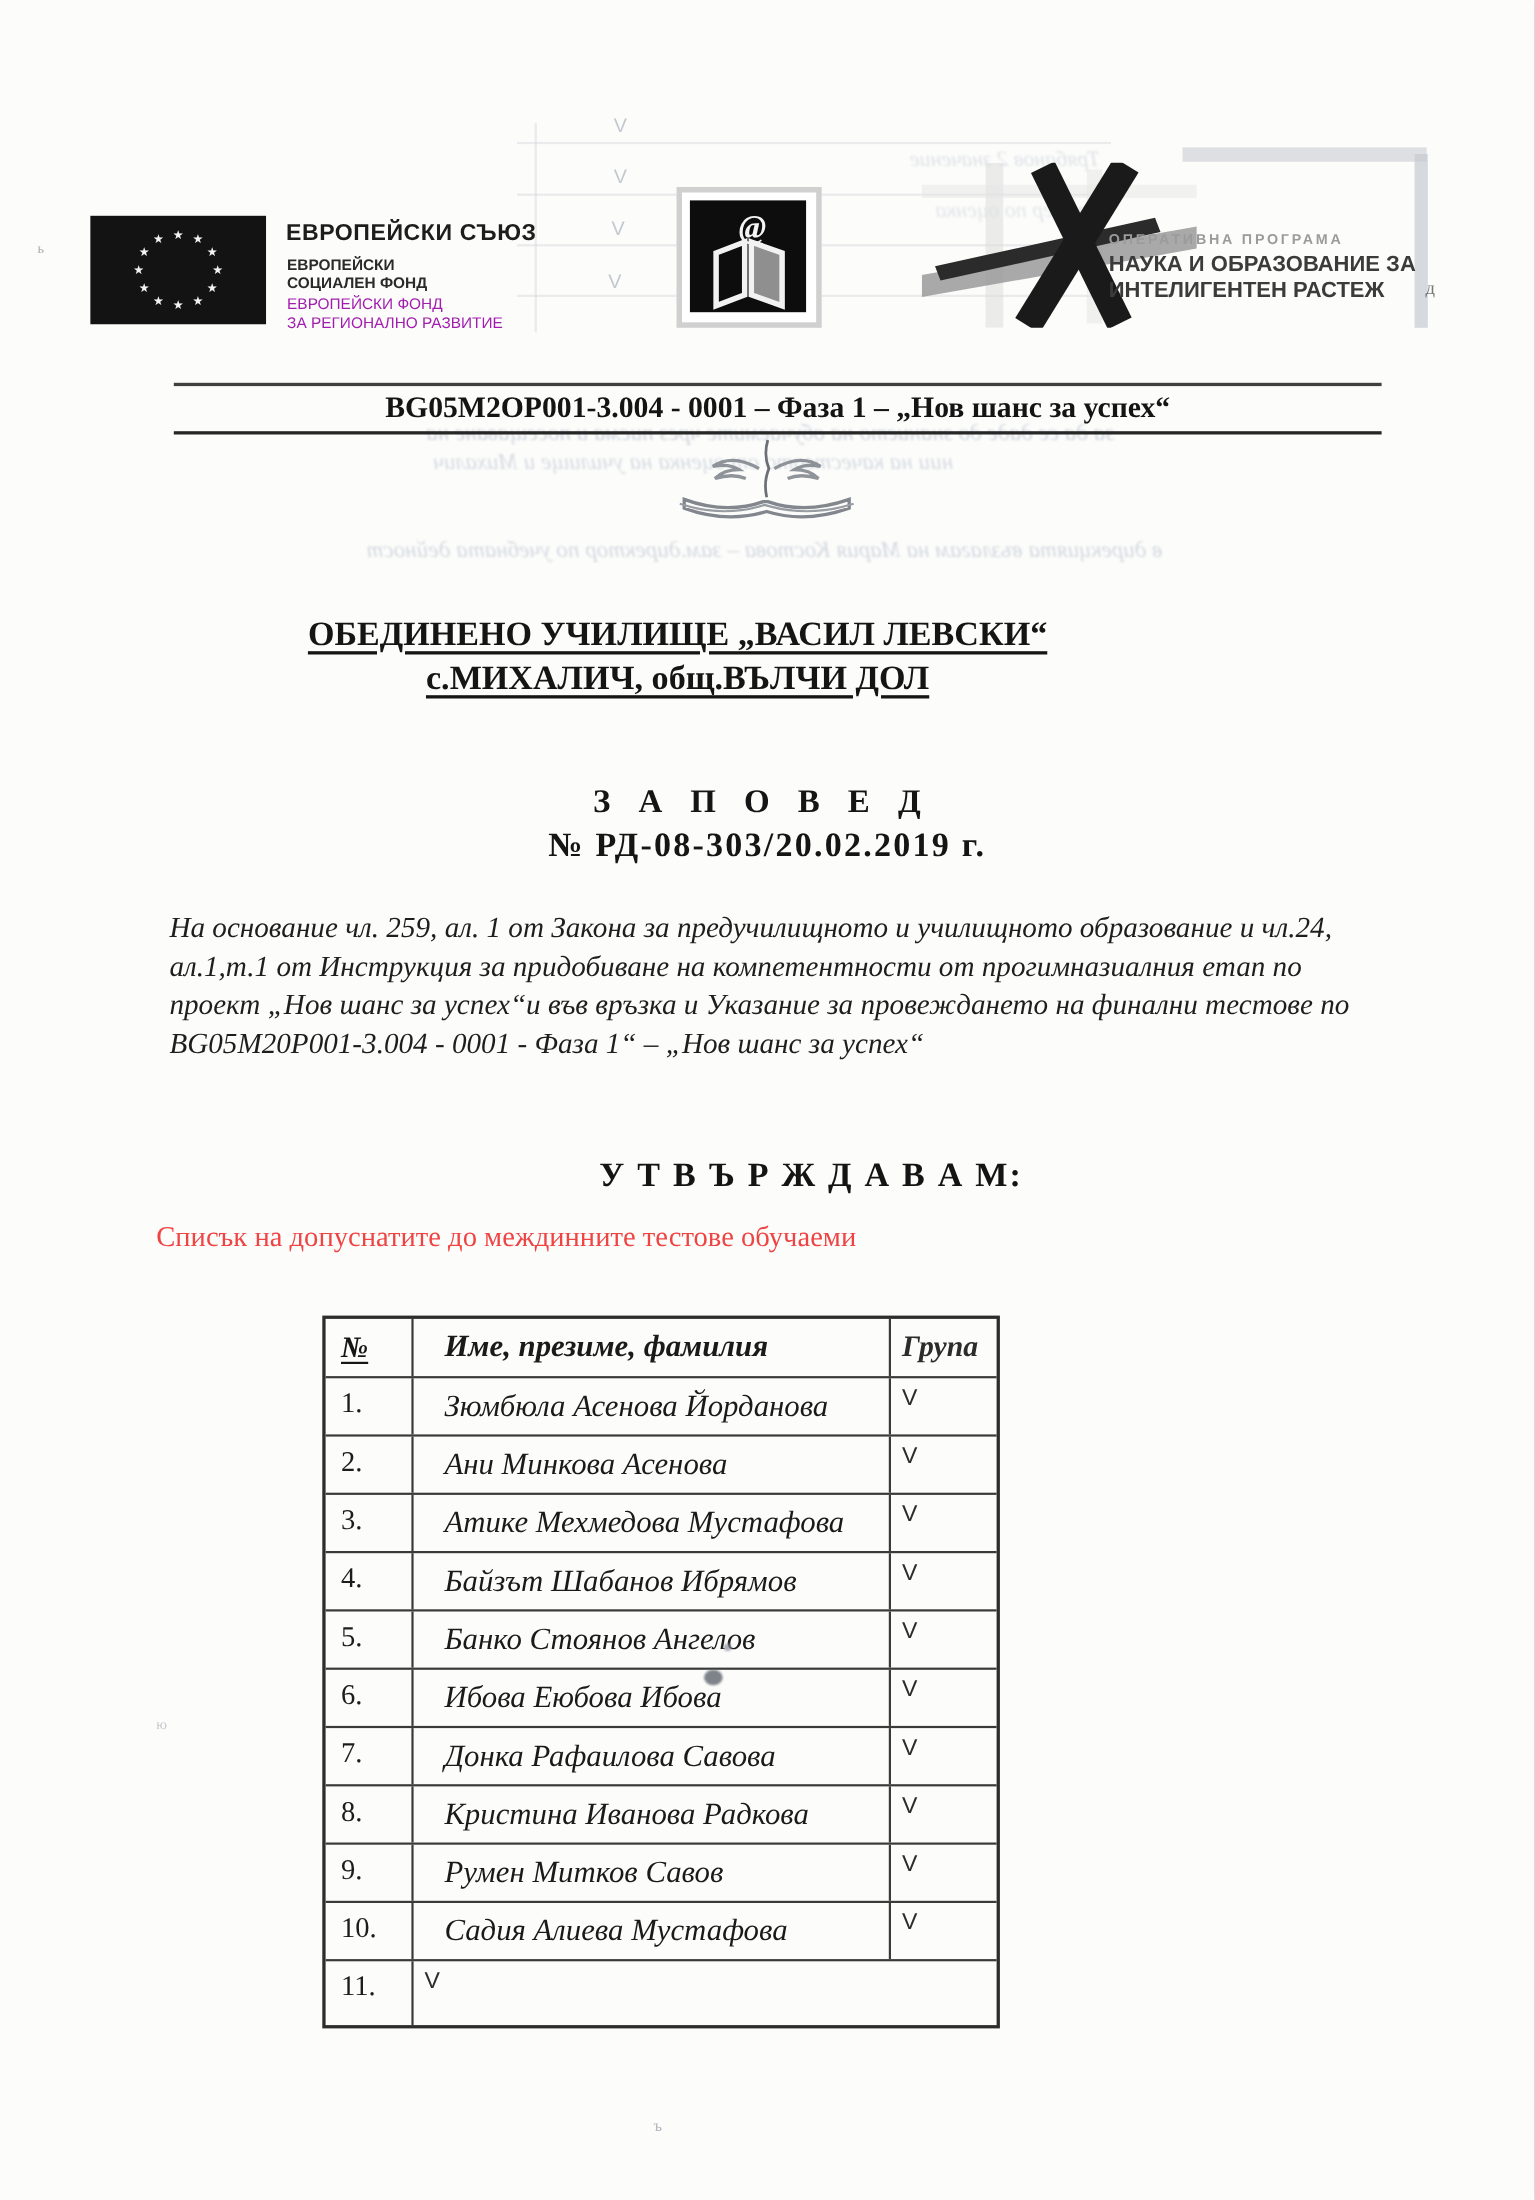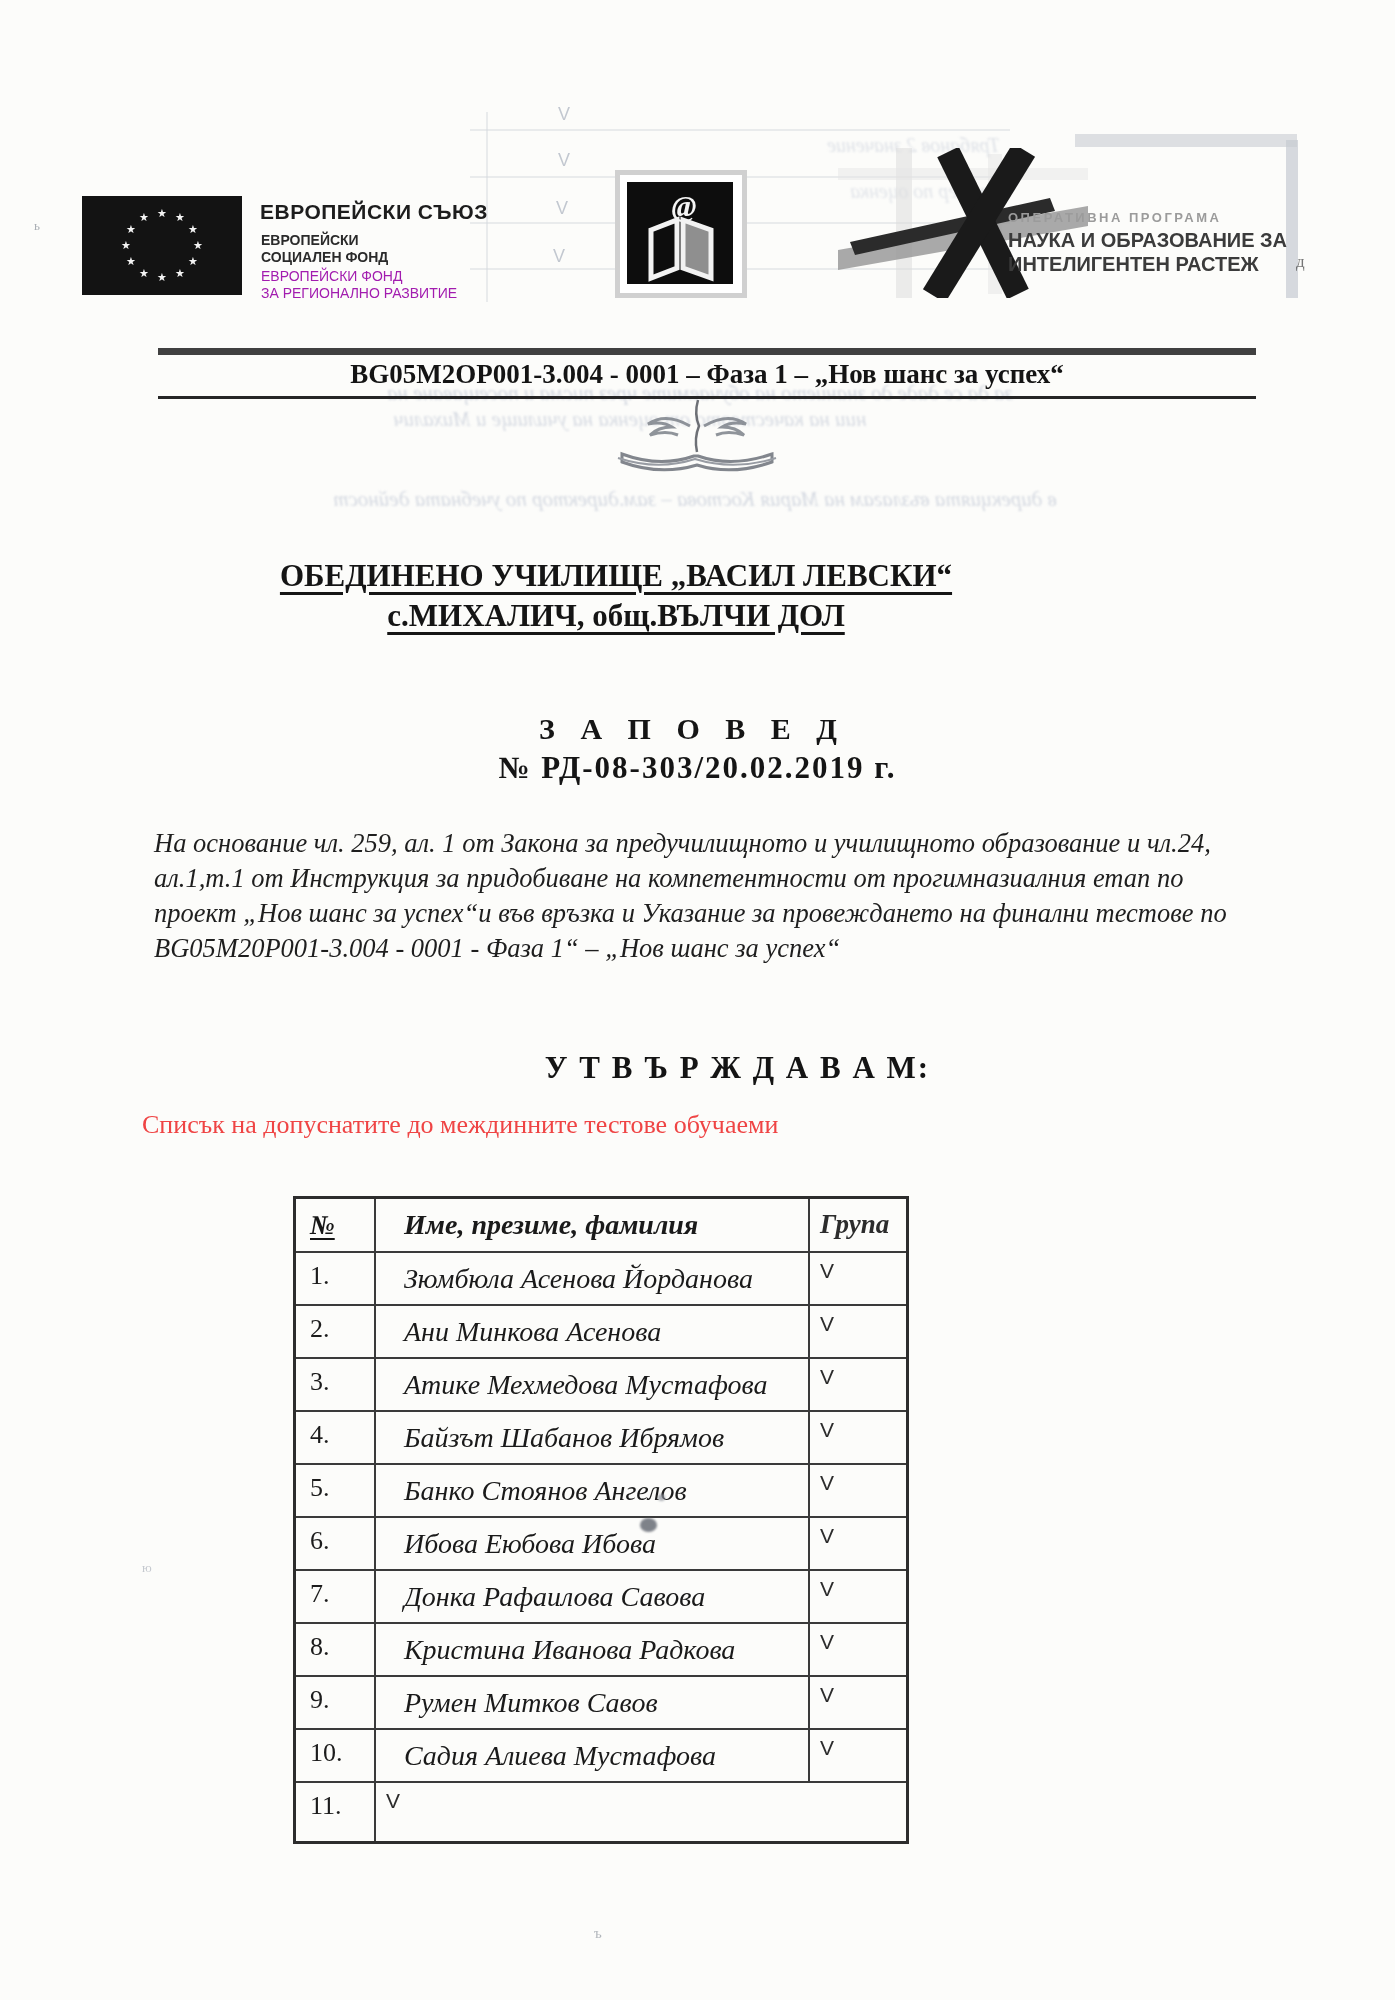--- a/index.html
+++ b/index.html
@@ -17,21 +17,21 @@
   .eu-txt3{left:261px;top:268px;font-weight:normal;font-size:14px;line-height:17px;color:#a21caf;}
   .mid-logo{left:615px;top:170px;width:132px;height:128px;background:#fff;border:5px solid #d0d0d0;box-sizing:border-box;padding:7px;}
   .mid-logo svg{display:block;}
   .op-frame-top{left:1075px;top:134px;width:222px;height:13px;background:#ccd0d6;opacity:.65;}
   .op-frame-right{left:1286px;top:140px;width:12px;height:158px;background:#c6cad1;opacity:.7;}
   .op-logo{left:838px;top:148px;width:250px;height:150px;}
   .op-label{left:1008px;top:210px;font-size:13px;letter-spacing:2.5px;font-weight:bold;color:#9b9b9b;}
   .op-name{left:1008px;top:228px;font-size:20px;line-height:24px;font-weight:bold;color:#3b3b3b;}
   
   .prog{left:158px;top:348px;width:1098px;text-align:center;
-    border-top:7px solid #404040;border-bottom:3px solid #262626;
+    border-top:3px solid #404040;border-bottom:3px solid #262626;
     padding:4px 0 6px;font-weight:bold;font-size:27px;color:#141414;}
   
   .emblem{left:608px;top:396px;width:180px;height:78px;opacity:.85;}
   
   .school{left:0;top:556px;width:1232px;text-align:center;font-weight:bold;font-size:31px;line-height:40px;color:#151515;}
   .school .u{text-decoration:underline;text-decoration-thickness:2.5px;text-underline-offset:6px;}
   .zap{left:0;top:712px;width:1385px;text-align:center;font-weight:bold;font-size:30px;letter-spacing:9px;color:#151515;}
   .zapno{left:0;top:750px;width:1395px;text-align:center;font-weight:bold;font-size:31px;letter-spacing:2px;color:#151515;}
   .grounds{left:154px;top:826px;width:1096px;font-style:italic;font-size:26.5px;line-height:35px;color:#1e1e1e;}
   .approve{left:40px;top:1050px;width:1395px;text-align:center;font-weight:bold;font-size:31px;letter-spacing:2px;color:#141414;}

